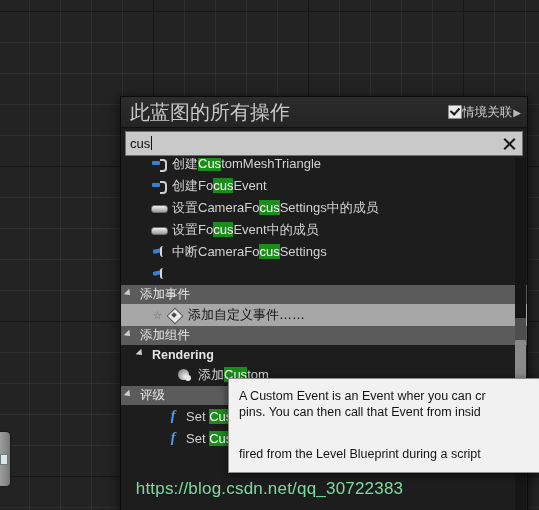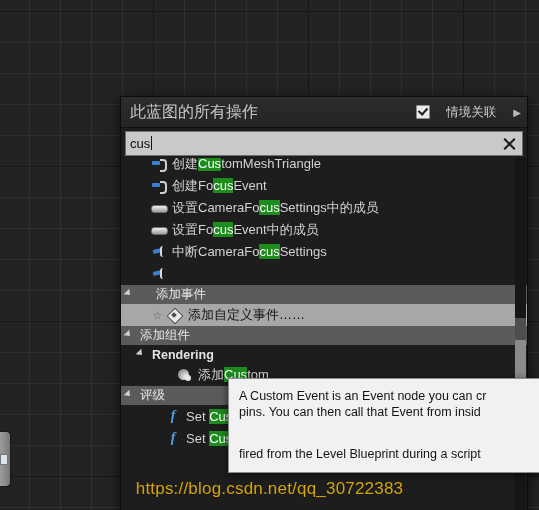--- a/index.html
+++ b/index.html
@@ -52,23 +52,23 @@
     display:flex;flex-direction:column;
     overflow:hidden;
   }
   .menu-header{
     height:30px;flex:0 0 30px;
     background:linear-gradient(to bottom,#2c2c2c,#242424);
     border-bottom:1px solid #111;
     display:flex;align-items:center;padding:0 6px 0 9px;
   }
   .menu-title{
-    color:#c8c8c8;font-size:16px;flex:1;white-space:nowrap;
-  }
-  .ctx-wrap{display:flex;align-items:center;gap:16px;}
+    color:#c8c8c8;font-size:20px;flex:1;white-space:nowrap;
+  }
+  .ctx-wrap{display:flex;align-items:center;gap:0;}
   .ctx-check{
     width:12px;height:12px;background:#e9e9e9;border:1px solid #8e8e8e;
     position:relative;border-radius:1px;flex:0 0 12px;
   }
   .ctx-check:after{
     content:"";position:absolute;left:3px;top:0px;width:4px;height:7px;
     border:solid #1a1a1a;border-width:0 2px 2px 0;transform:rotate(42deg);
   }
   .ctx-label{color:#cfcfcf;font-size:12.5px;white-space:nowrap;}
   .ctx-arrow{color:#b8b8b8;font-size:10px;margin-left:1px;}
@@ -213,21 +213,21 @@
     color:#141414;font-size:12.5px;line-height:16px;
     box-shadow:0 2px 8px rgba(0,0,0,.6);
     overflow:hidden;
   }
   #tooltip p{margin:0 0 10px 0;white-space:nowrap;}
   #tooltip p:last-child{margin-bottom:0;}
 
   
   #watermark{
     position:absolute;left:0;right:0;top:479px;
-    text-align:center;color:#eab308;font-size:17px;
+    text-align:center;color:#86efac;font-size:17px;
     opacity:.9;letter-spacing:.2px;
     pointer-events:none;
     text-shadow:0 1px 1px rgba(0,0,0,.35);
   }
 </style>
 </head>
 <body>
 
 <div id="graph-bg"></div>
 
@@ -269,21 +269,21 @@
           <span class="ico ico-set"></span>
           <span class="txt"><span>设置Fo</span><span class="hl">cus</span><span>Event中的成员</span></span>
         </div>
         <div class="row indent1">
           <span class="ico ico-break"></span>
           <span class="txt"><span>中断CameraFo</span><span class="hl">cus</span><span>Settings</span></span>
         </div>
         <div class="row indent1">
           <span class="ico ico-break"></span>
         </div>
-        <div class="cat" style="padding-left: 4px; gap: 16px;">
+        <div class="cat" style="padding-left: 4px;">
           <span class="tri"></span>
           <span>添加事件</span>
         </div>
         <div class="row indent1 selected">
           <span class="star">☆</span>
           <span class="ico ico-event"></span>
           <span class="txt"><span>添加自定义事件……</span></span>
         </div>
         <div class="cat" style="padding-left: 4px;">
           <span class="tri"></span>
@@ -313,17 +313,17 @@
 
     <div id="scrollbar">
       <div id="scroll-thumb" style="top: 182px; height: 58px;">
         <div class="cap"></div>
       </div>
     </div>
   </div>
 </div>
 
 <div id="tooltip">
-  <p><span>A Custom Event is an Event node you can cr</span><br><span>pins. You can then call that Event from insid</span></p>
+  <p><span>A Custom Event is an Event wher you can cr</span><br><span>pins. You can then call that Event from insid</span></p>
   <p><br><span>fired from the Level Blueprint during a script</span></p>
 </div>
 
 <div id="watermark">https://blog.csdn.net/qq_30722383</div>
 
 </body></html>

